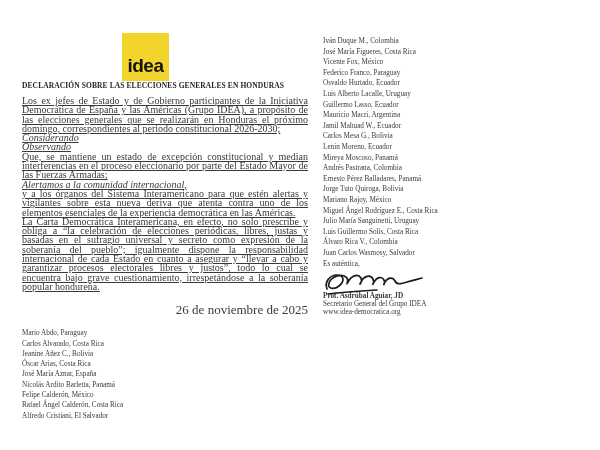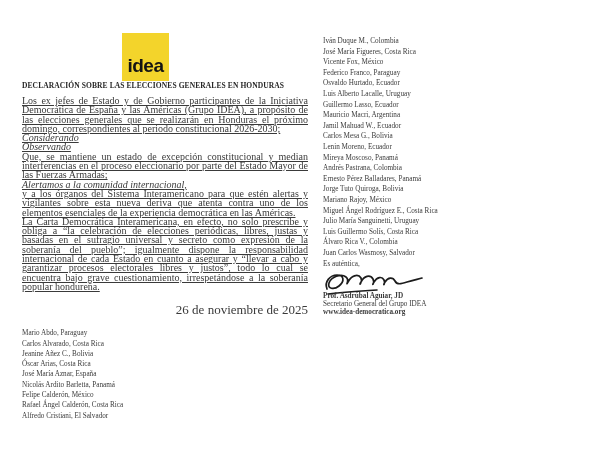--- a/index.html
+++ b/index.html
@@ -35,21 +35,21 @@
   .names div { white-space:nowrap; }
 
   .names-right { line-height:10.6px; }
 
   .attestation { margin-top:2px; }
   .signature-wrap { height:20px; margin:2px 0 0 -2px; position:relative; }
   .signature-wrap svg { position:absolute; left:0; top:-2px; }
 
   .signer-name  { margin-top:2px; position:relative; z-index:0;font-weight:bold; }
   .signer-title { }
-  .website      { font-weight:700; }
+  .website      { font-weight:400; }
 </style>
 </head>
 <body>
 
 <div class="page">
 
   <div class="col-left">
 
     <div class="logo" style="background: rgb(243, 212, 43);">
       <span class="logo-text">idea</span>

